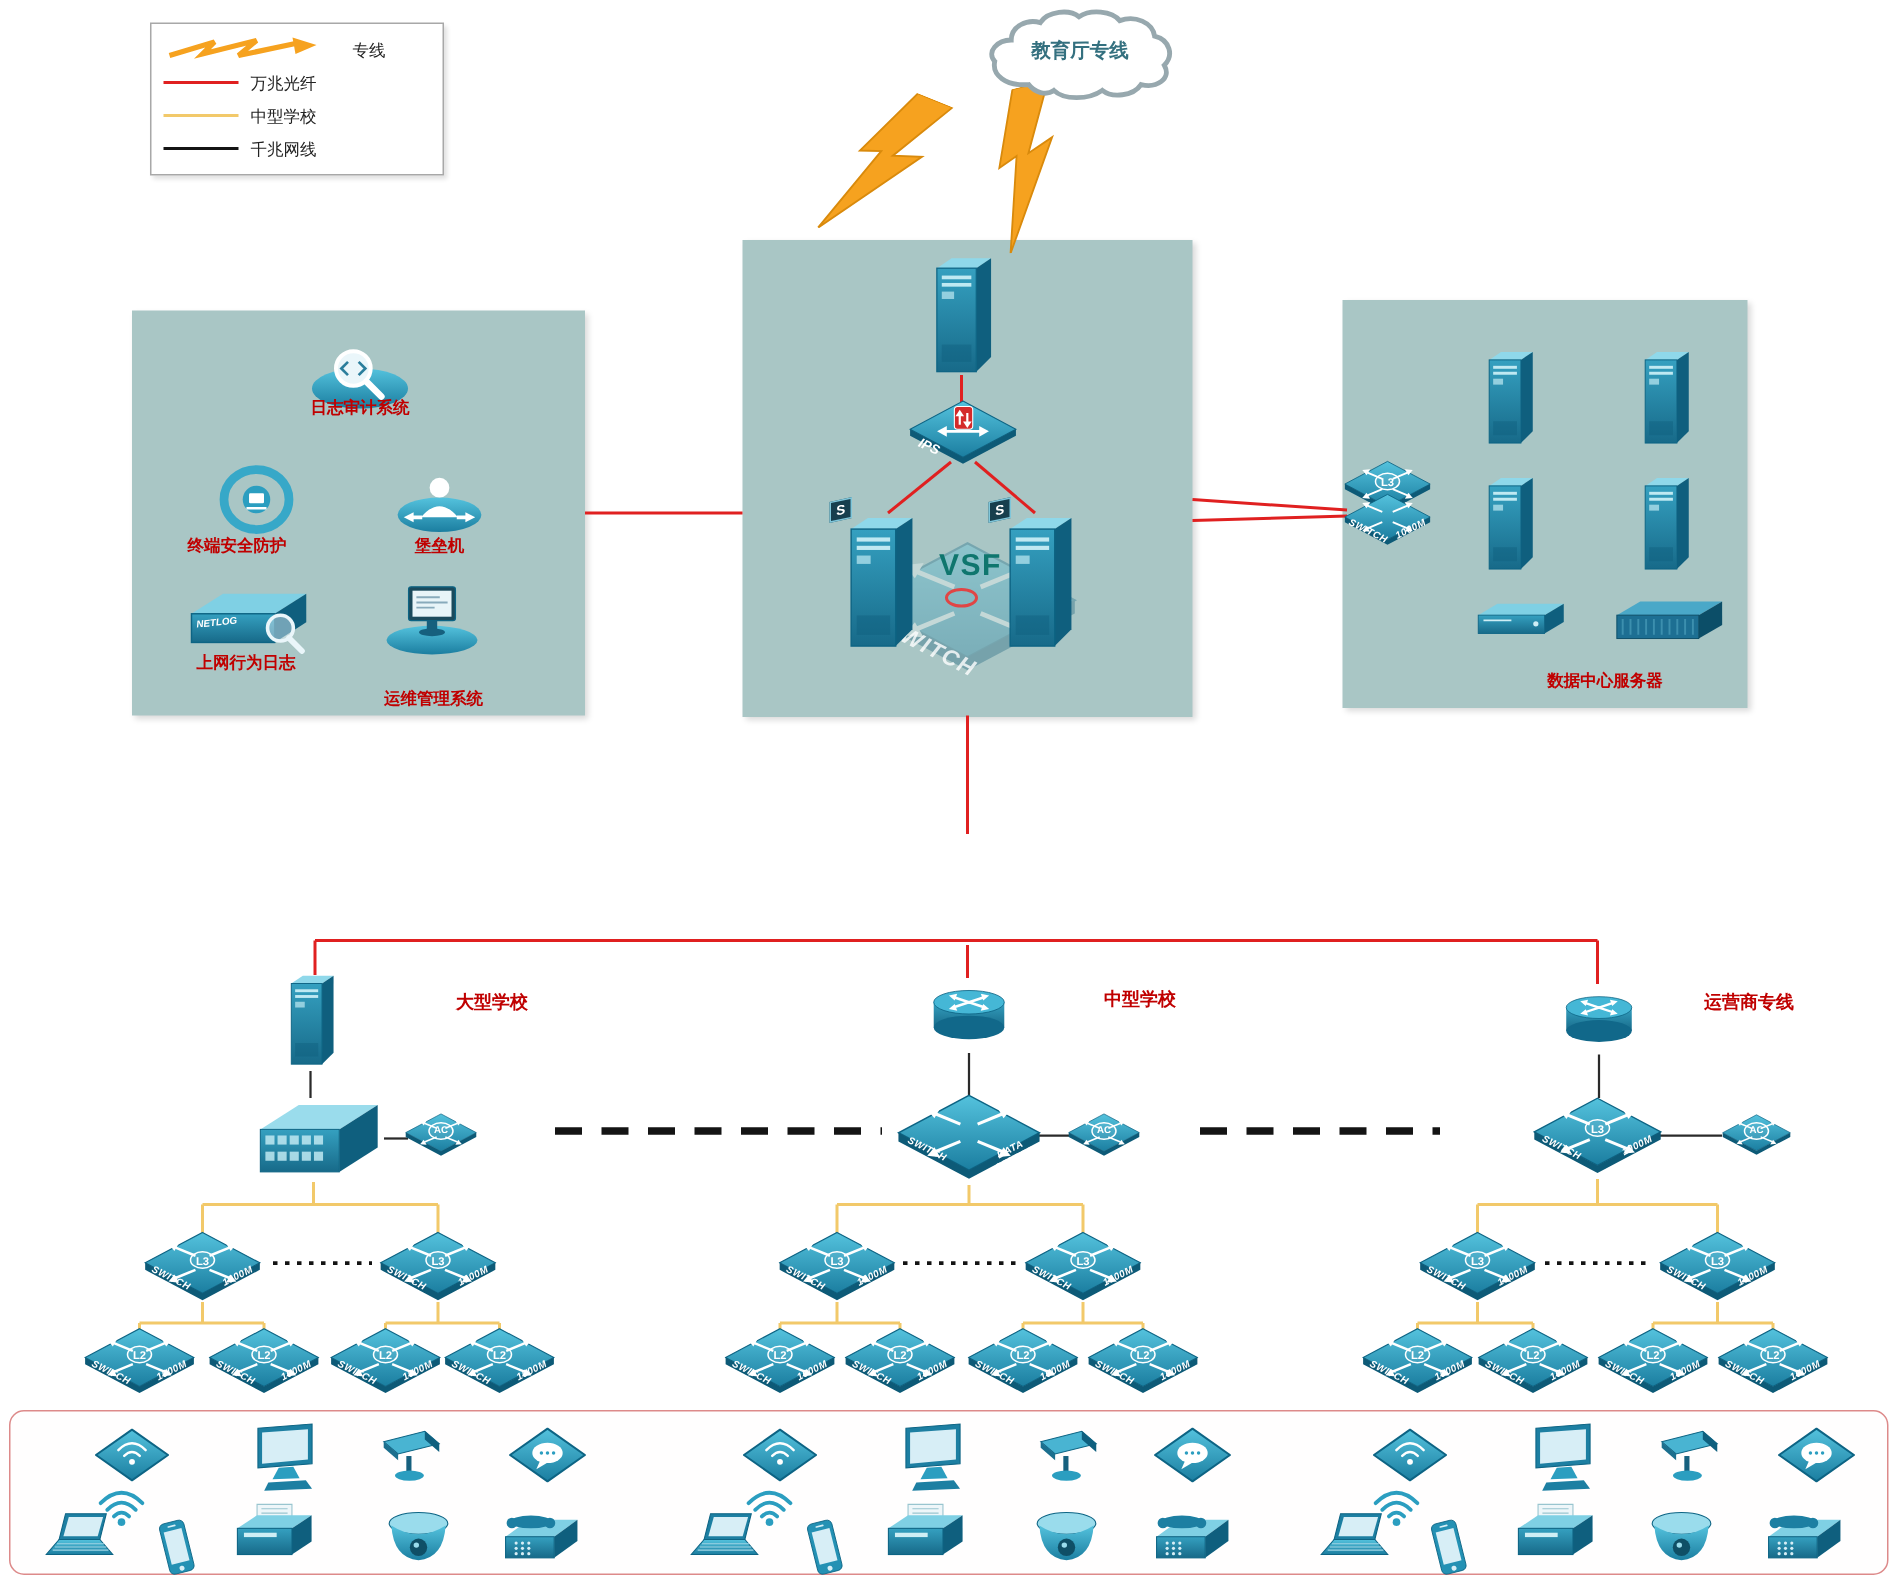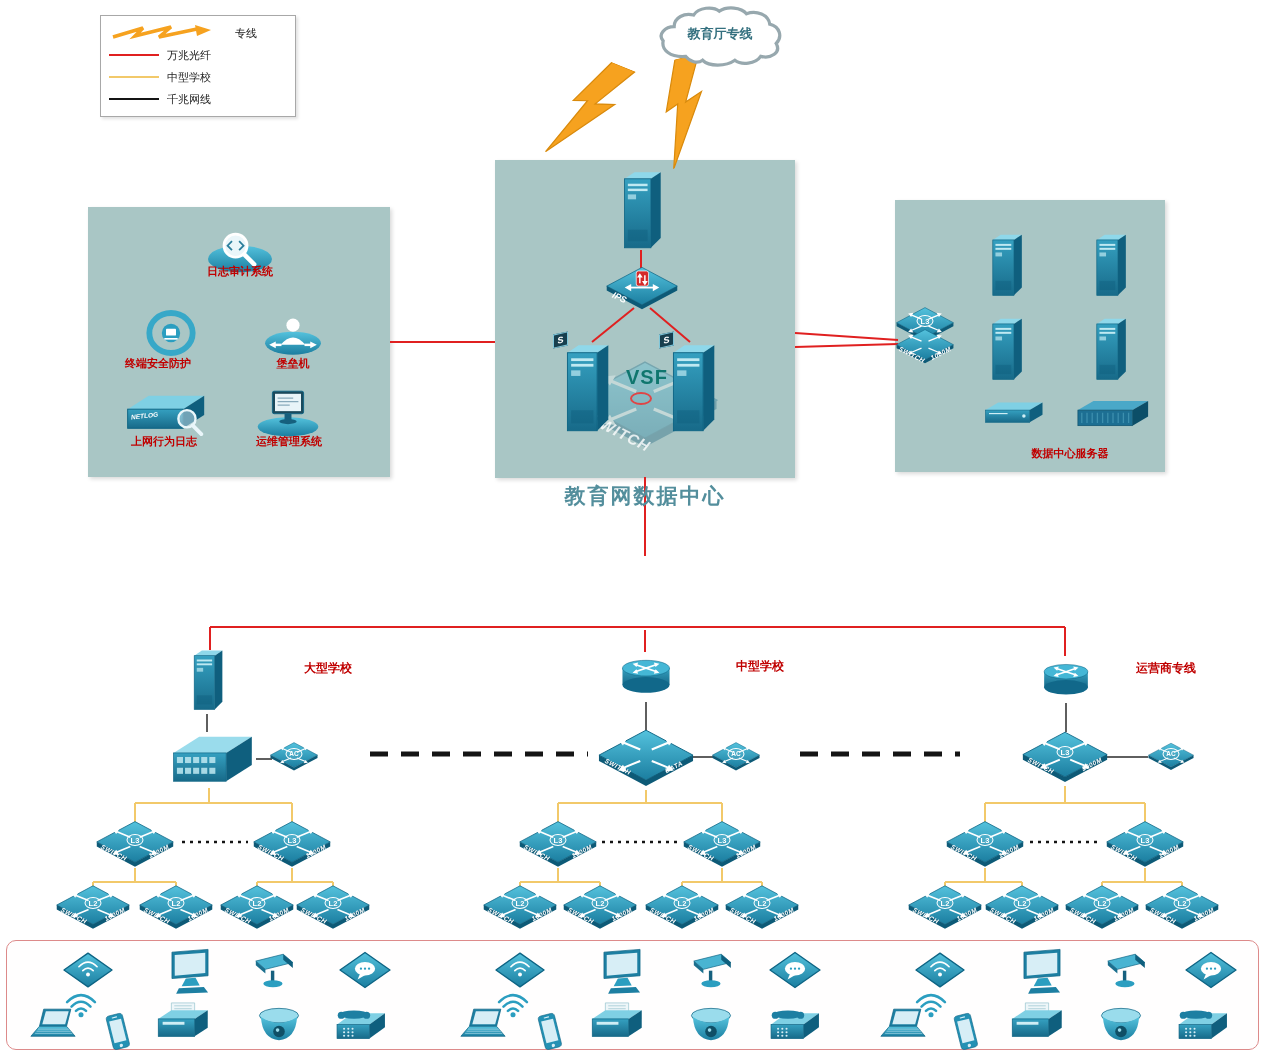--- a/index.html
+++ b/index.html
@@ -366,21 +366,20 @@
   <span class="badge-s">S</span>
 </div>
 <div class="node" style="left:666px;top:338px;width:52px;height:100px">
   <svg class="fill">
         <use href="#sym-server"></use>
       </svg>
   <span class="badge-s">S</span>
 </div>
 <span class="vsf-txt" style="left:626px;top:366px">VSF</span>
 <div class="ring" style="left:630px;top:392px"></div>
-<div class="dc-title" style="left:535px;top:482px">教育网数据中心</div>
 
 
 <div class="node" style="left:200px;top:226px;width:80px;height:50px">
   <svg class="fill">
         <use href="#sym-audit"></use>
       </svg>
 </div>
 <div class="lbl-red" style="left:180px;top:264px;width:120px">日志审计系统</div>
 <div class="node" style="left:136px;top:308px;width:70px;height:50px">
   <svg class="fill">
@@ -399,21 +398,21 @@
         <use href="#sym-netlog"></use>
       </svg>
   <span class="netlog-txt">NETLOG</span>
 </div>
 <div class="lbl-red" style="left:108px;top:434px;width:112px">上网行为日志</div>
 <div class="node" style="left:246px;top:386px;width:84px;height:52px">
   <svg class="fill">
         <use href="#sym-ops"></use>
       </svg>
 </div>
-<div class="lbl-red" style="left:234px;top:434px;width:110px">运维管理系统</div>
+<div class="lbl-red" style="left:234px;top:458px;width:110px">运维管理系统</div>
 
 
 <div class="node" style="left:896px;top:306px;width:58px;height:38px">
   <svg class="fill">
         <use href="#sym-switch"></use>
       </svg>
   <span class="swc">L3</span>
 </div>
 <div class="node" style="left:896px;top:328px;width:58px;height:38px">
   <svg class="fill">

